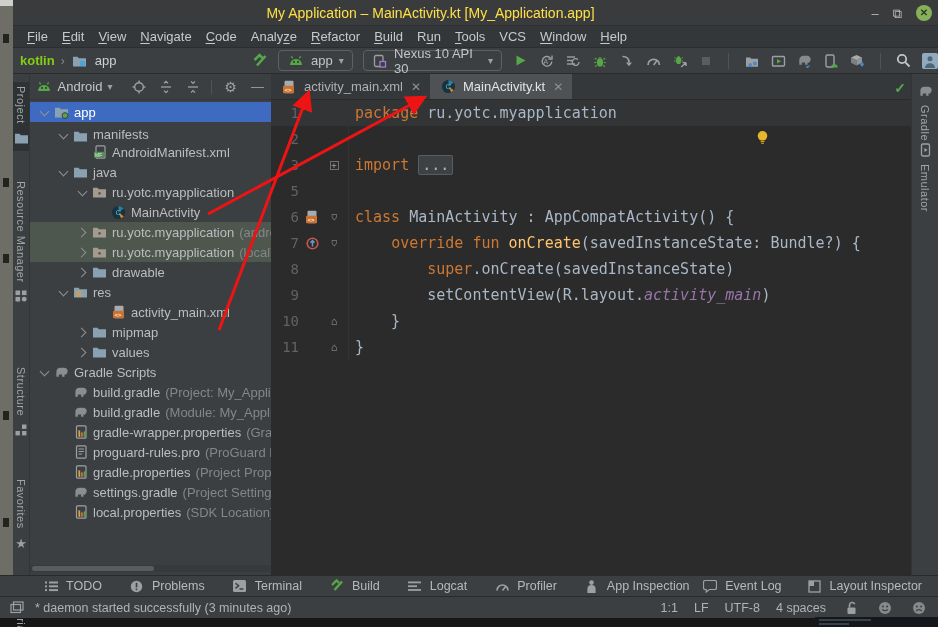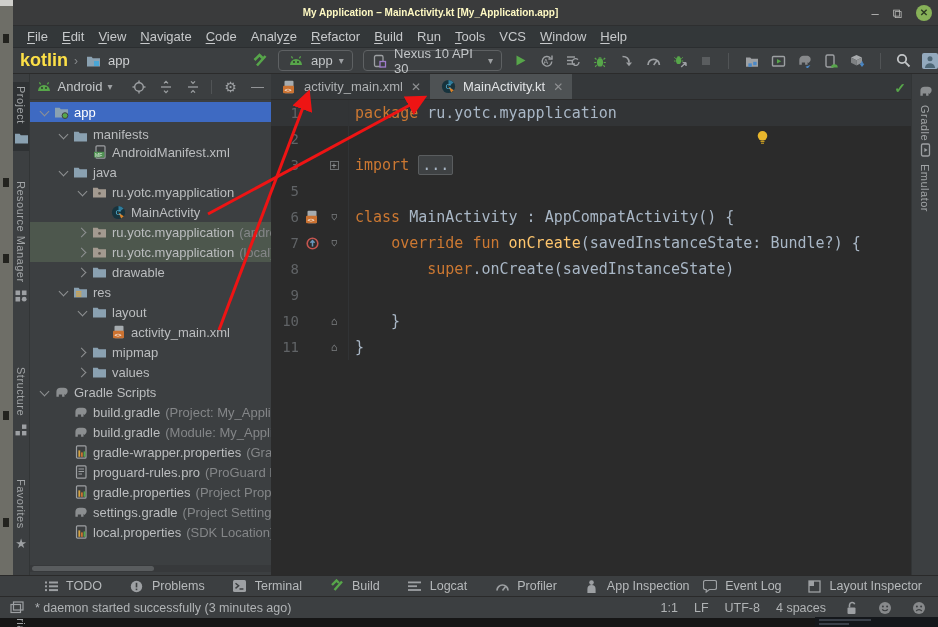--- a/index.html
+++ b/index.html
@@ -10,38 +10,38 @@
   
   .artifact-top { position:absolute; left:0; top:0; width:215px; height:6px; background:#cfcfcb; }
   .artifact-left { position:absolute; left:0; top:6px; width:13px; height:569px; background:#6e6e67; }
   .artifact-left i { position:absolute; left:3px; width:6px; height:9px; background:#23231f; display:block; }
   .artifact-br { position:absolute; left:815px; top:617px; width:123px; height:10px; background:#14171b; }
   .artifact-br i { position:absolute; height:2px; background:#3a4049; display:block; }
 
   
   .titlebar { position:absolute; left:13px; top:0; width:925px; height:26px; background:#3a3b3c;
     border-bottom:1px solid #2e2f30; display:flex; align-items:center; }
-  .title-text { position:absolute; left:0; right:90px; text-align:center; color:#fef9c3;
-    font-weight:bold; font-size:10px; }
+  .title-text { position:absolute; left:0; right:90px; text-align:center; color:#fde047;
+    font-weight:normal; font-size:14px; }
   .win-btns { position:absolute; right:6px; top:0; height:26px; display:flex; align-items:center; gap:14px; }
   .wb { color:#b9bab8; font-size:13px; line-height:1; cursor:default; }
   .wb-close { width:16px; height:16px; border-radius:50%; background:#87b158; color:#2d3a23;
     font-size:10px; display:flex; align-items:center; justify-content:center; font-weight:bold; }
 
   
   .menubar { position:absolute; left:13px; top:26px; width:925px; height:22px; background:#333739;
     display:flex; align-items:center; padding-left:7px; border-bottom:1px solid #2b2e30; }
   .menu-item { color:#c7c9cb; font-size:13px; padding:0 7px; }
   .menu-item u { text-decoration:underline; text-underline-offset:2px; }
 
   
   .toolbar { position:absolute; left:13px; top:48px; width:925px; height:26px; background:#3c3f41;
     display:flex; align-items:center; border-bottom:1px solid #2b2b2b; }
   .crumbs { display:flex; align-items:center; gap:6px; padding-left:7px; width:250px; }
-  .crumb-mod { color:#fde047; font-weight:bold; font-size:18px; }
+  .crumb-mod { color:#84cc16; font-weight:bold; font-size:13px; }
   .crumb-sep { color:#86898b; font-size:12px; }
   .crumb-tgt { color:#ced0d2; font-size:13px; }
   .tb-group { display:flex; align-items:center; gap:10px; }
   .tbi { display:inline-flex; align-items:center; justify-content:center; width:18px; height:18px; }
   .dropdown { display:flex; align-items:center; gap:6px; height:21px; border:1px solid #5e6163;
     border-radius:4px; padding:0 8px; color:#c3c6c8; font-size:13px; }
   .dd-caret { color:#9da0a3; font-size:10px; }
   .tb-sep { width:1px; height:16px; background:#515456; margin:0 4px; }
 
   
@@ -524,29 +524,20 @@
                 <path d="M1 1.8h4.6l1.2 1.5H14v8.2H1z" fill="#8aa1b1"></path>
                 <g fill="#d8a442">
                   <rect x="3" y="5.2" width="5.4" height="1.3"></rect>
                   <rect x="3" y="7.3" width="5.4" height="1.3"></rect>
                   <rect x="3" y="9.4" width="5.4" height="1.3"></rect>
                 </g>
               </svg>
             </span>
             <span>res</span>
           </span>
-          <span class="trow" style="padding-left: 46px;">
-            <span class="chev open"></span>
-            <span class="ticon">
-              <svg width="15" height="12" viewBox="0 0 15 12">
-                <path d="M1 1.8h4.6l1.2 1.5H14v8.2H1z" fill="#8aa1b1"></path>
-              </svg>
-            </span>
-            <span>layout</span>
-          </span>
           <span class="trow" style="padding-left: 65px;">
             <span class="chev"></span>
             <span class="ticon">
               <svg width="14" height="14" viewBox="0 0 14 14">
                 <rect x="2.5" y="0.8" width="9" height="12.4" rx="1" fill="#a6acb0"></rect>
                 <rect x="1" y="5.8" width="11" height="7.4" rx="1" fill="#cb7231"></rect>
                 <text x="2.4" y="11.6" font-size="5.8" fill="#ffffff" font-family="monospace">&lt;&gt;</text>
               </svg>
             </span>
             <span>activity_main.xml</span>
@@ -767,20 +758,21 @@
               <span class="gfold"></span>
             </span>
             <span class="ctext"><span class="tk-pl">        </span><span class="tk-kw">super</span><span class="tk-pl">.onCreate(savedInstanceState)</span></span>
           </span>
           <span class="cline">
             <span class="gut">
               <span class="lnum">9</span>
               <span class="gicon"></span>
               <span class="gfold"></span>
             </span>
+            <span class="ctext"><span class="tk-pl">        setContentView(R.layout.</span><span class="tk-res">activity_main</span><span class="tk-pl">)</span></span>
           </span>
           <span class="cline">
             <span class="gut">
               <span class="lnum">10</span>
               <span class="gicon"></span>
               <span class="gfold">
                 <span class="fold-end">⌂</span>
               </span>
             </span>
             <span class="ctext"><span class="tk-pl">    }</span></span>

